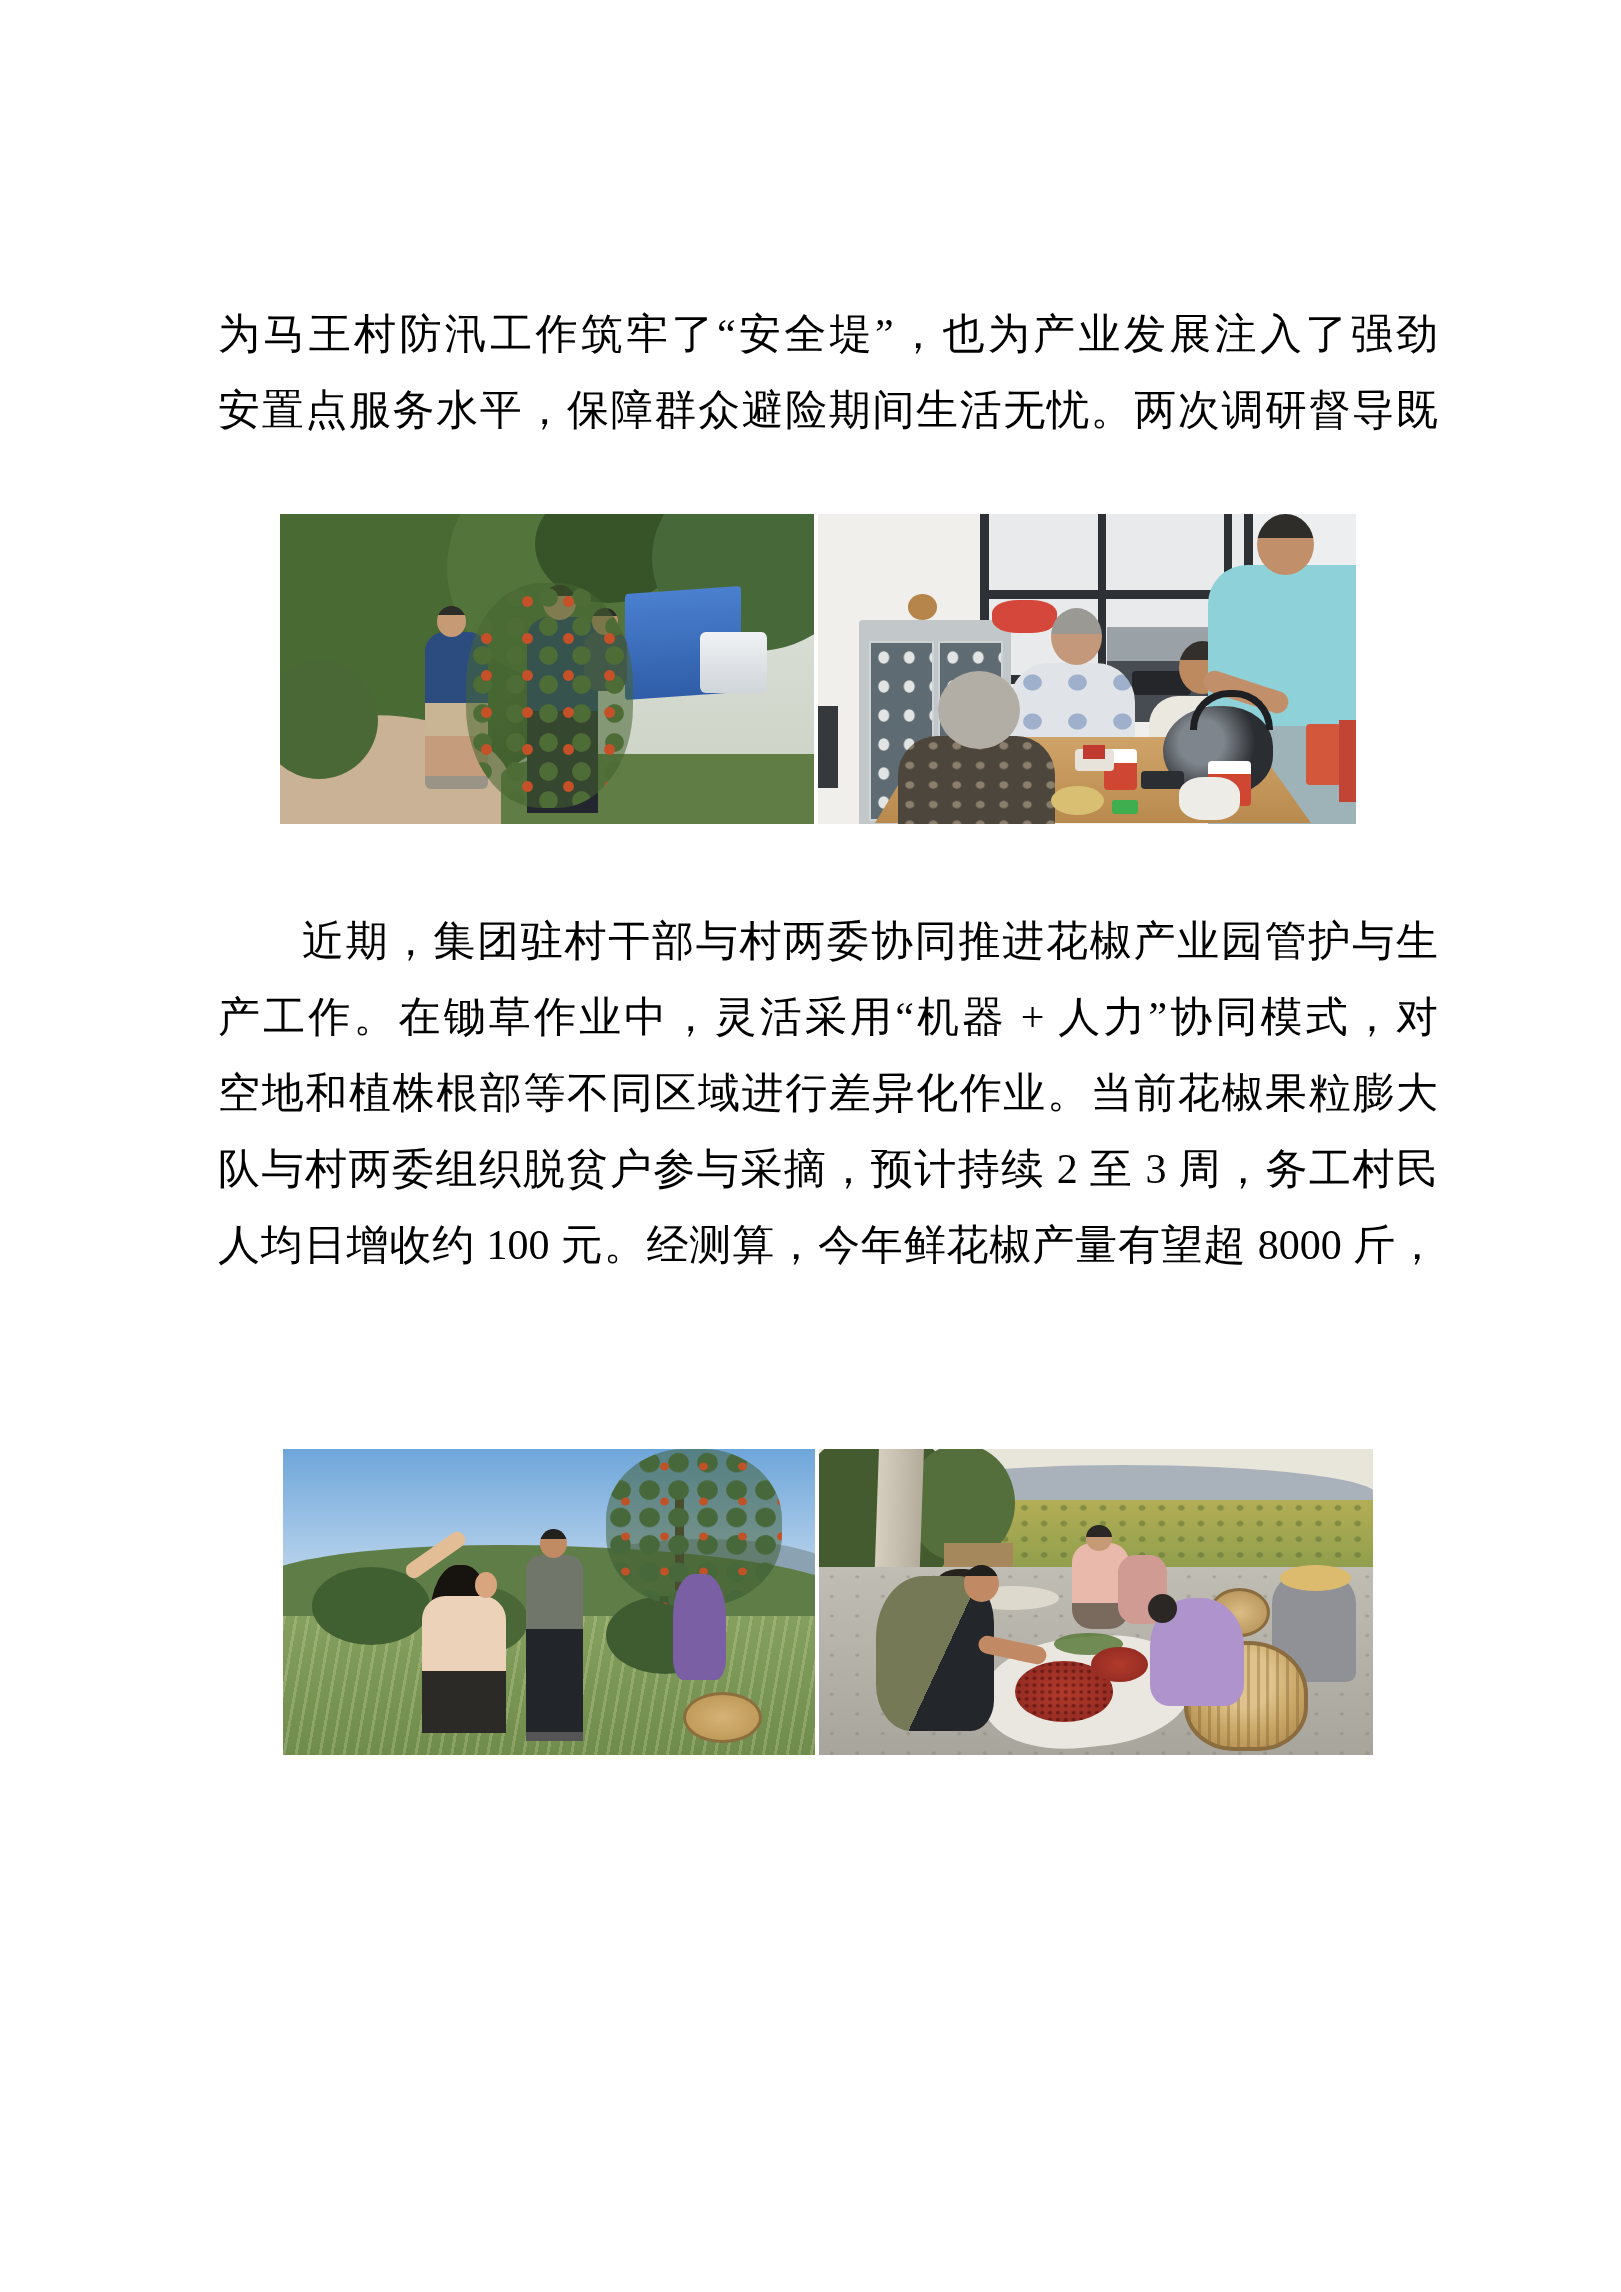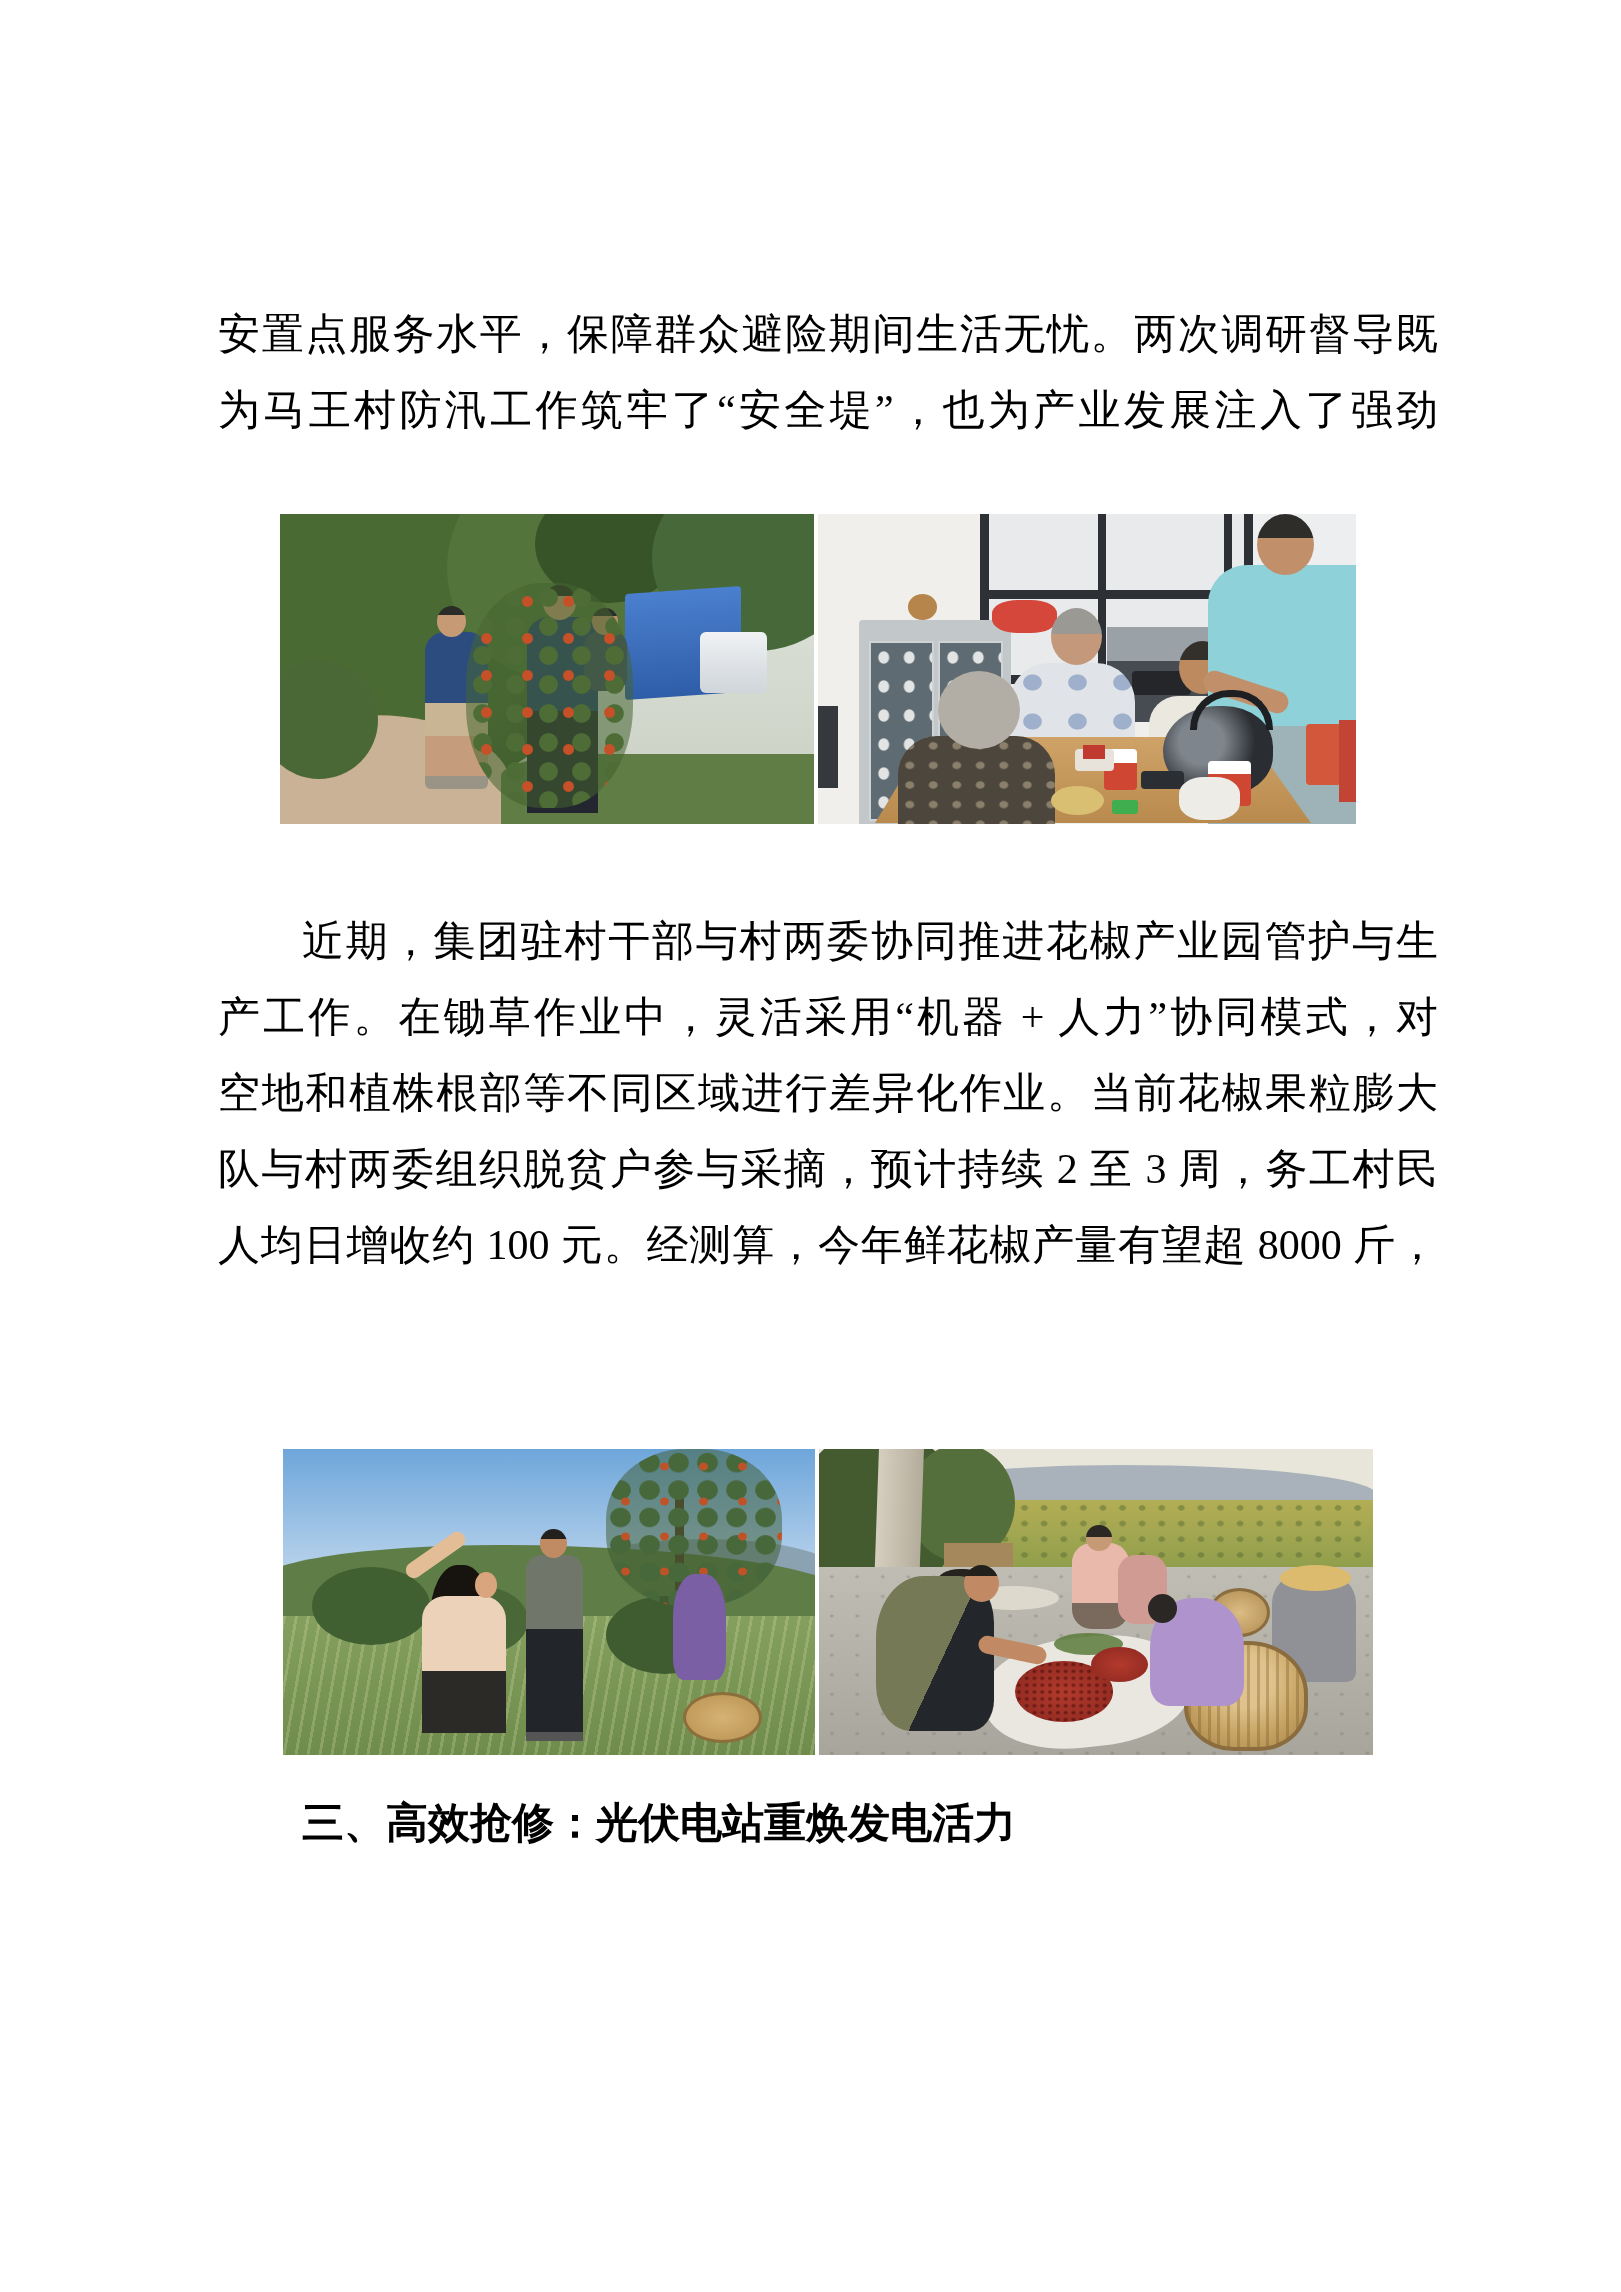--- a/index.html
+++ b/index.html
@@ -209,22 +209,22 @@
   #p4-olive-arm{left:159px;top:192px;width:69px;height:17.6px;border-radius:9.8px;background:#c18a64;
     transform:rotate(12deg);}
 </style>
 </head>
 <body>
 
 <div class="page">
   <div class="content">
 
     <div class="para" id="para1">
+      <div class="jline">为马王村防汛工作筑牢了“安全堤”，也为产业发展注入了强劲</div>
       <div class="jline">安置点服务水平，保障群众避险期间生活无忧。两次调研督导既</div>
-      <div class="jline">为马王村防汛工作筑牢了“安全堤”，也为产业发展注入了强劲</div>
     </div>
 
     <div id="photos1">
       <div class="photo" id="photo1">
         <div id="p1-sky"></div>
         <div id="p1-trees-a"></div>
         <div id="p1-trees-b"></div>
         <div id="p1-canopy-c"></div>
         <div id="p1-canopy-r"></div>
         <div id="p1-tarp"></div>
@@ -330,18 +330,17 @@
         <div id="p4-basket2"></div>
         <div id="p4-basket-big"></div>
         <div class="fig" id="p4-purple"></div>
         <div class="head" id="p4-purple-head"></div>
         <div class="fig" id="p4-olive"></div>
         <div class="head" id="p4-olive-head"></div>
         <div id="p4-olive-arm"></div>
       </div>
     </div>
 
-    <h2 class="heading" id="heading3">三、高效抢修：光伏电站重焕发电活力</h2>
 
 
   </div>
 </div>
 
 
 </body></html>

